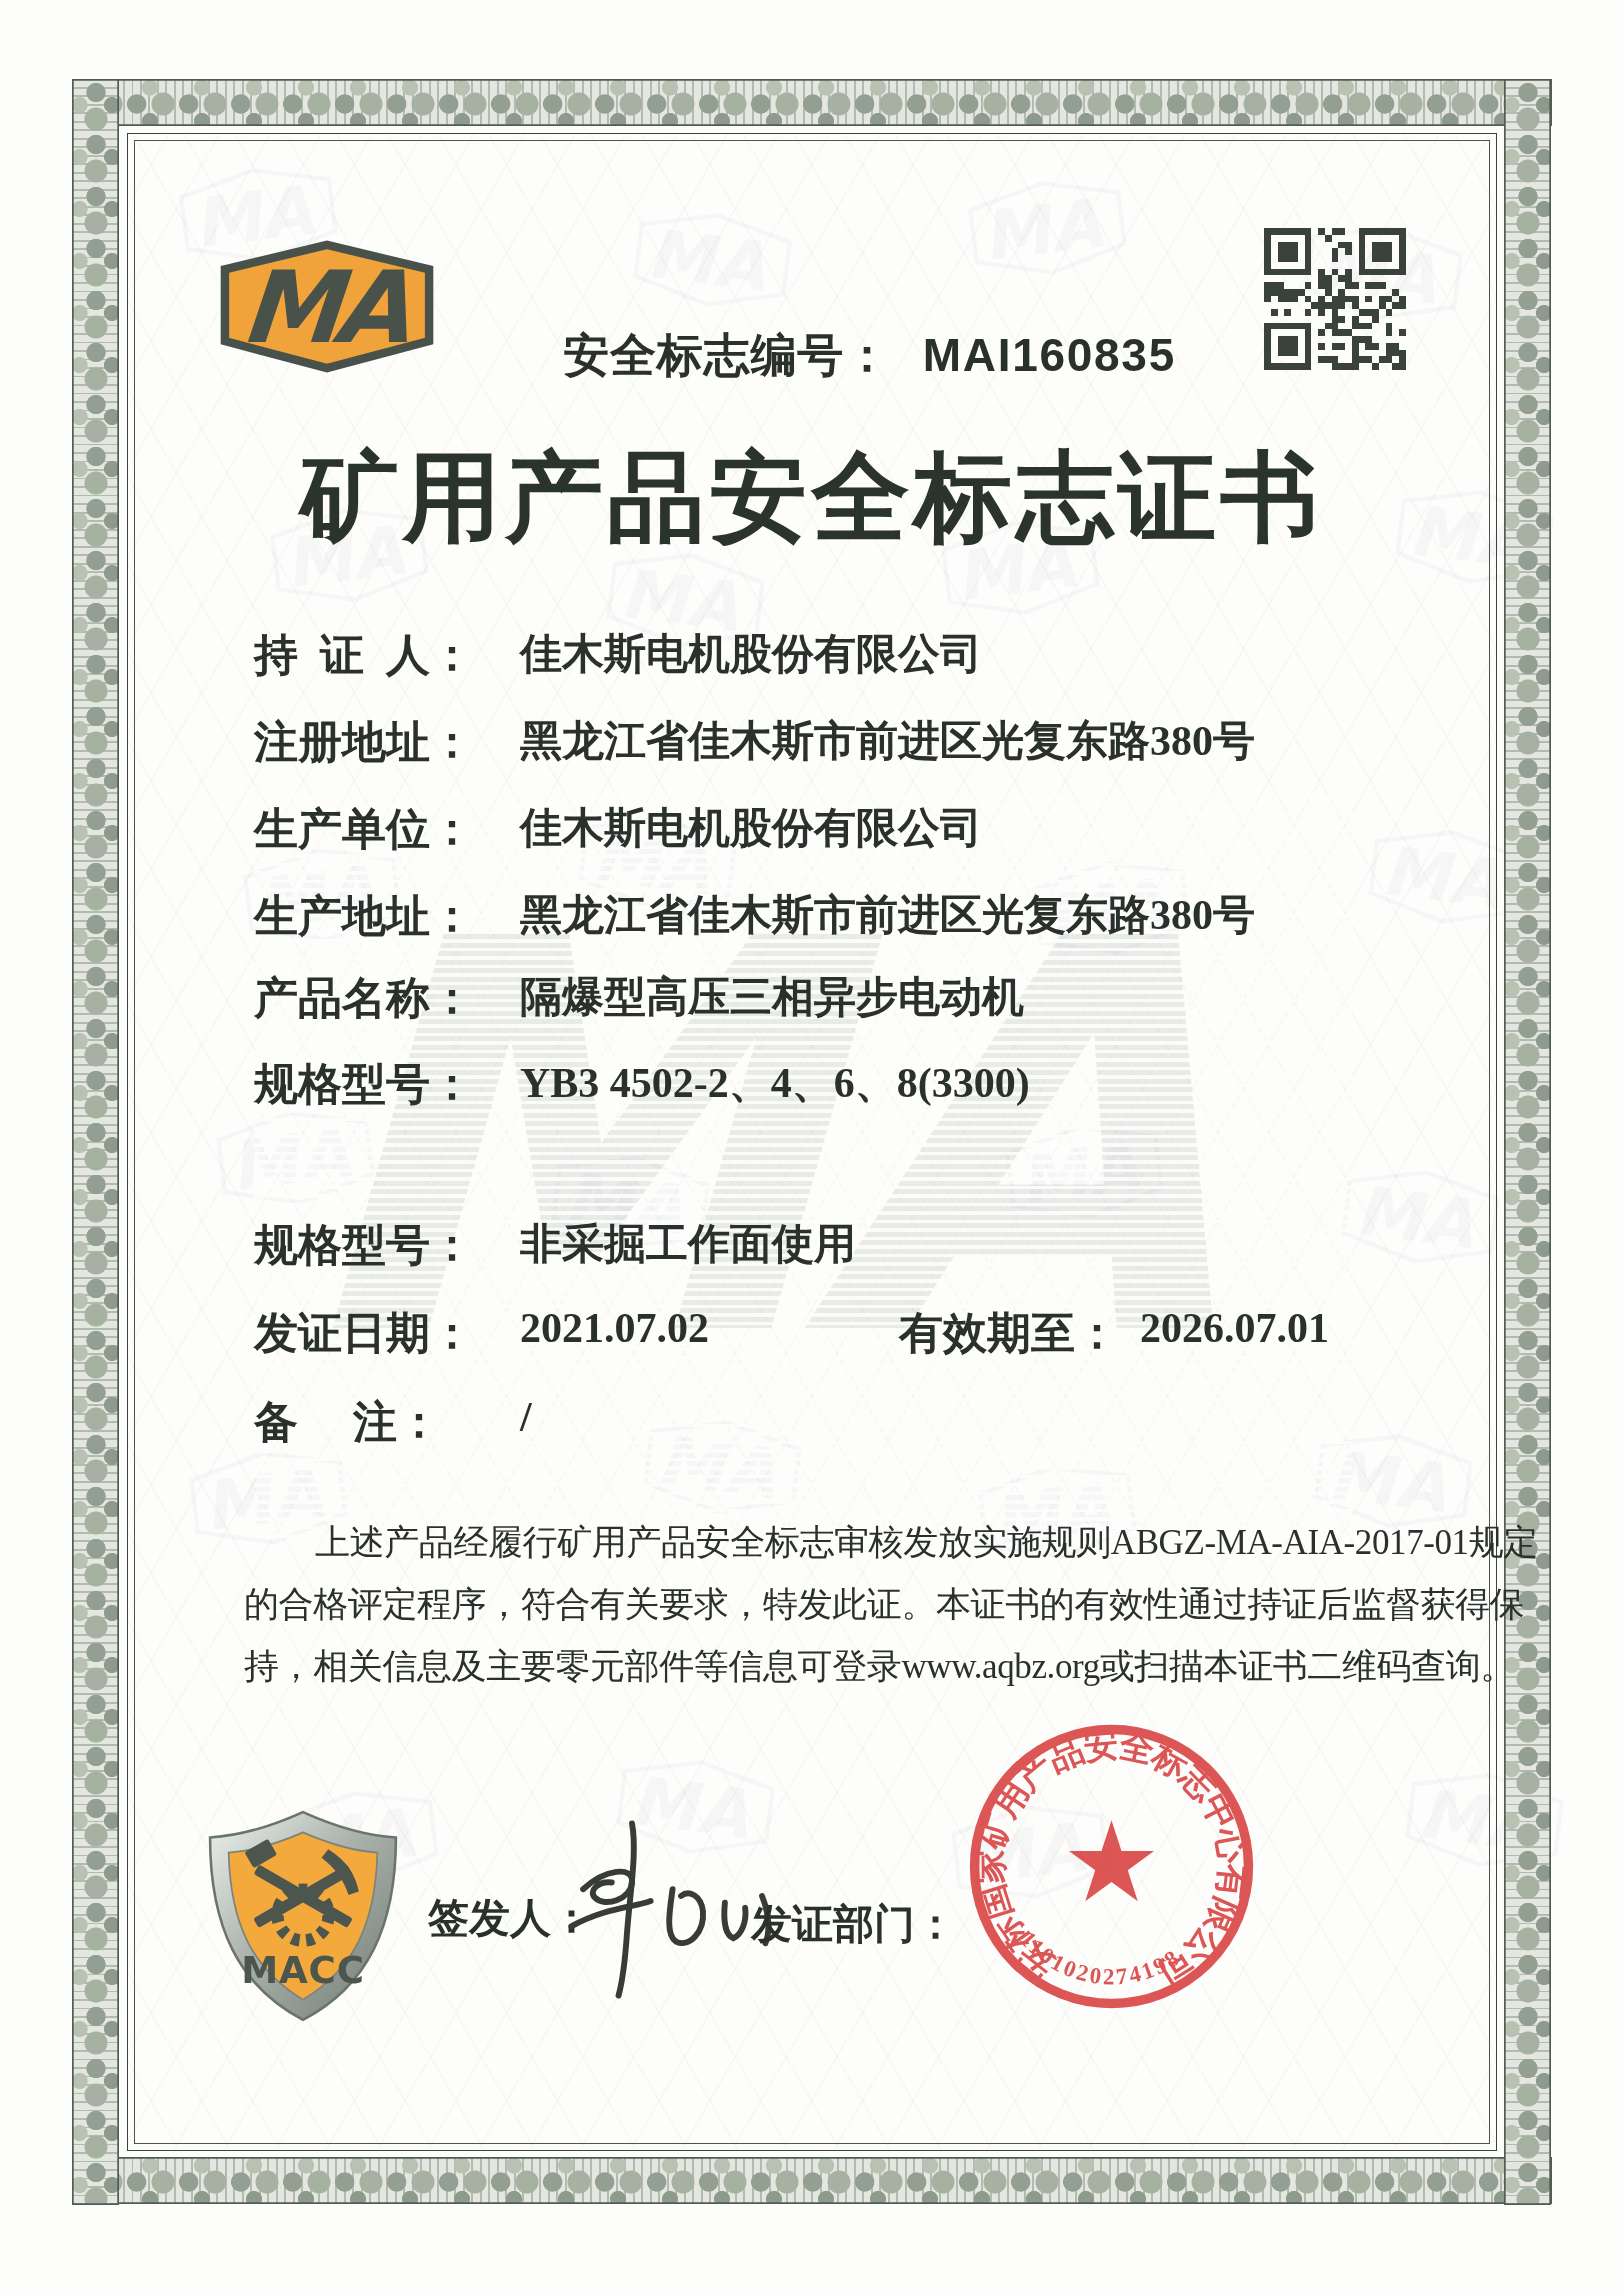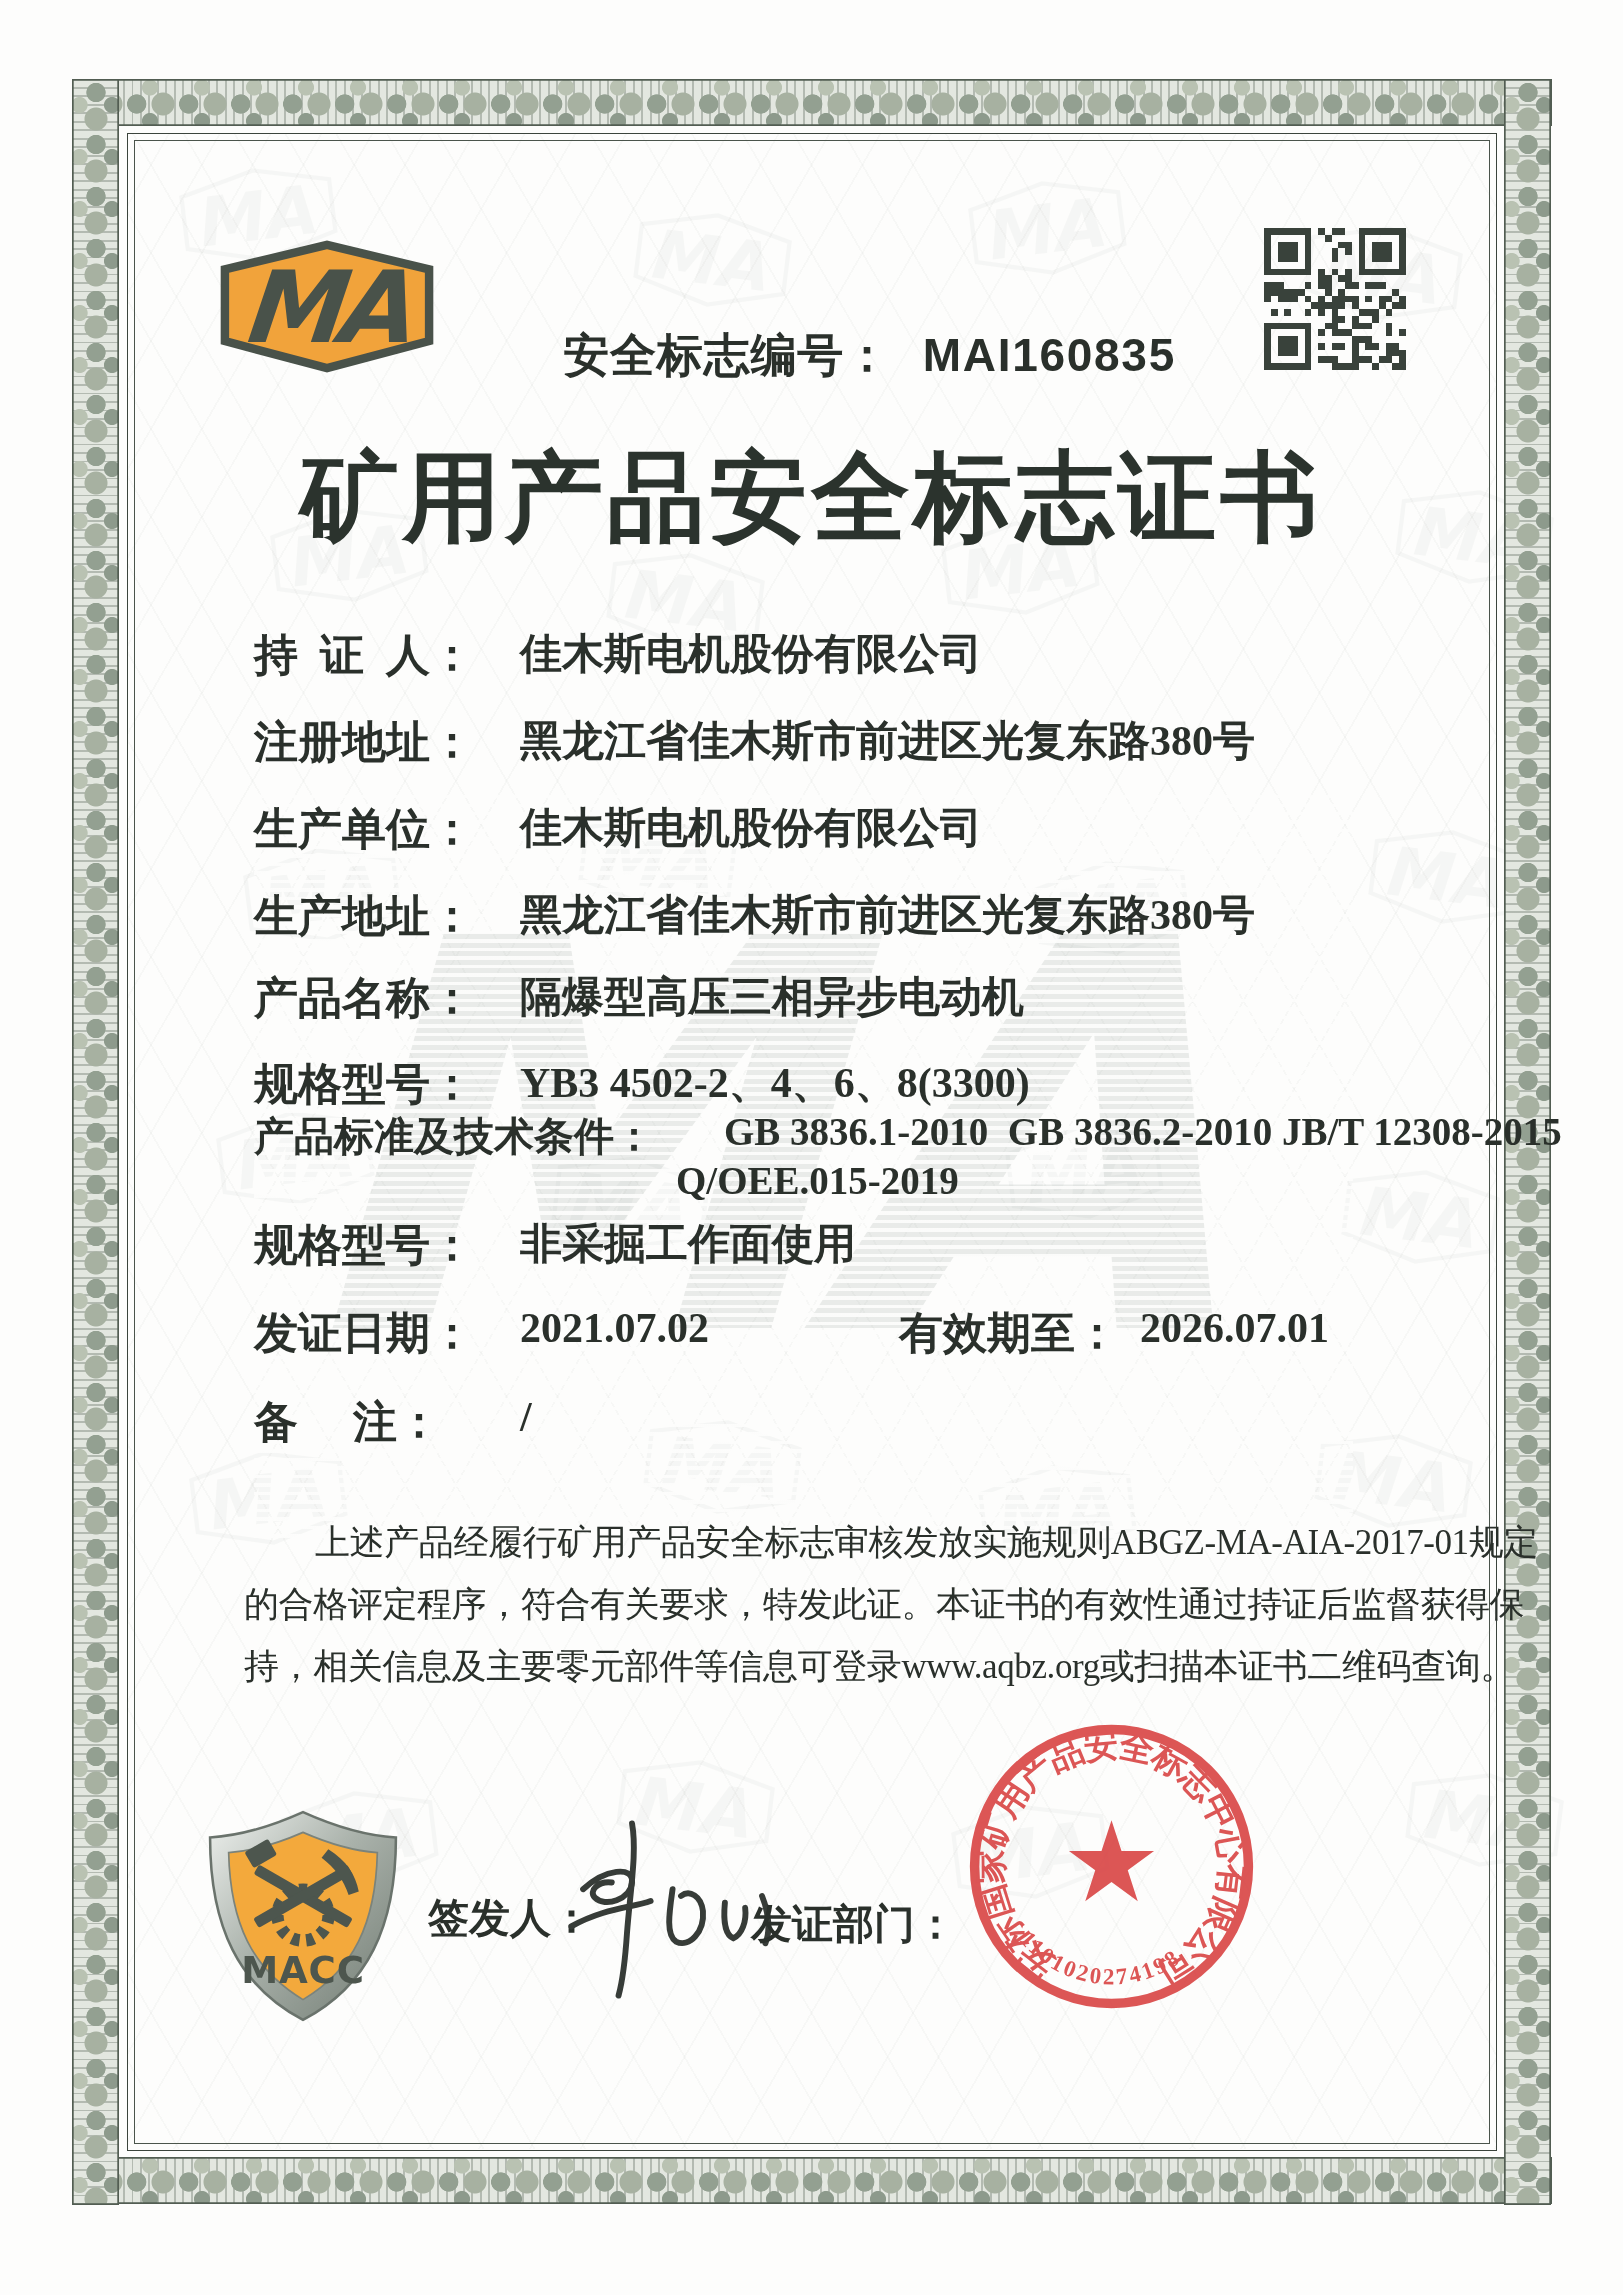--- a/index.html
+++ b/index.html
@@ -462,25 +462,20 @@
       <span class="val">黑龙江省佳木斯市前进区光复东路380号</span>
     </div>
   <div class="row" style="top:969px">
       <span class="lab">产品名称：</span>
       <span class="val">隔爆型高压三相异步电动机</span>
     </div>
   <div class="row" style="top:1055px">
       <span class="lab">规格型号：</span>
       <span class="val">YB3 4502-2、4、6、8(3300)</span>
     </div>
-  <div class="row std" style="top:1109px">
-    <span class="lab">产品标准及技术条件：</span>
-    <span class="val">GB 3836.1-2010  GB 3836.2-2010 JB/T 12308-2015</span>
-    <span class="val2">Q/OEE.015-2019</span>
-  </div>
   <div class="row" style="top:1216px">
       <span class="lab">规格型号：</span>
       <span class="val">非采掘工作面使用</span>
     </div>
 
   <div class="row" style="top:1304px">
     <span class="lab">发证日期：</span>
     <span class="val">2021.07.02</span>
     <span class="lab d2">有效期至：</span>
     <span class="val d2">2026.07.01</span>

